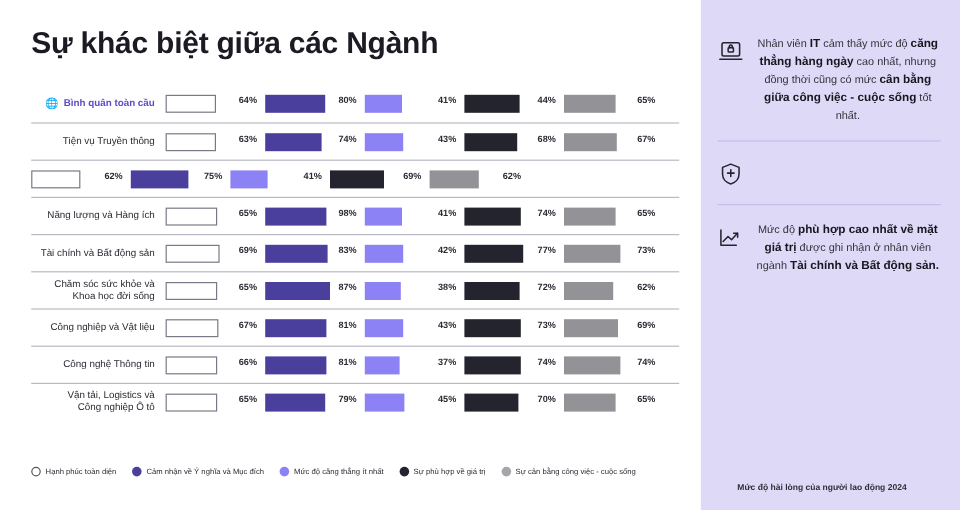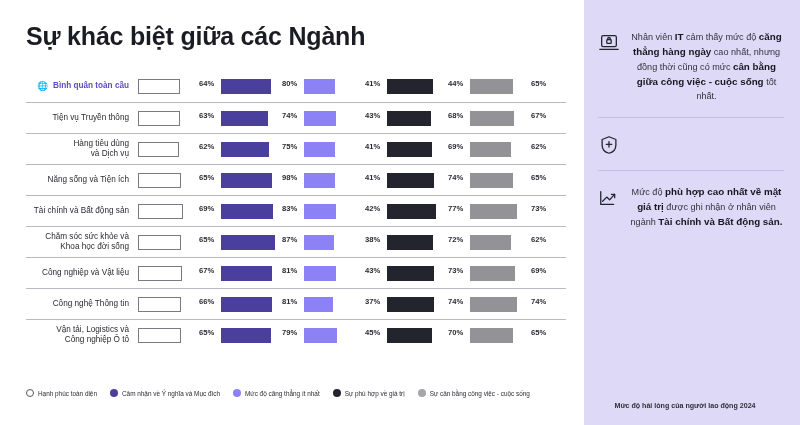--- a/index.html
+++ b/index.html
@@ -154,21 +154,20 @@
             <span class="val">68%</span>
           </div>
           <div class="cell">
             <div class="barwrap">
               <span class="bar c4" style="width: 44px;"></span>
             </div>
             <span class="val">67%</span>
           </div>
         </div>
         <div class="row">
-          <div class="rowlabel"><span>Hàng tiêu dùng</span><br><span>và Dịch vụ</span></div>
           <div class="cell">
             <div class="barwrap">
               <span class="bar outline" style="width: 41px;"></span>
             </div>
             <span class="val">62%</span>
           </div>
           <div class="cell">
             <div class="barwrap">
               <span class="bar c1" style="width: 48px;"></span>
             </div>
@@ -187,21 +186,21 @@
             <span class="val">69%</span>
           </div>
           <div class="cell">
             <div class="barwrap">
               <span class="bar c4" style="width: 41px;"></span>
             </div>
             <span class="val">62%</span>
           </div>
         </div>
         <div class="row">
-          <div class="rowlabel"><span>Năng sống và Tiện ích</span></div>
+          <div class="rowlabel"><span>Năng lượng và Hàng ích</span></div>
           <div class="cell">
             <div class="barwrap">
               <span class="bar outline" style="width: 43px;"></span>
             </div>
             <span class="val">65%</span>
           </div>
           <div class="cell">
             <div class="barwrap">
               <span class="bar c1" style="width: 51px;"></span>
             </div>

